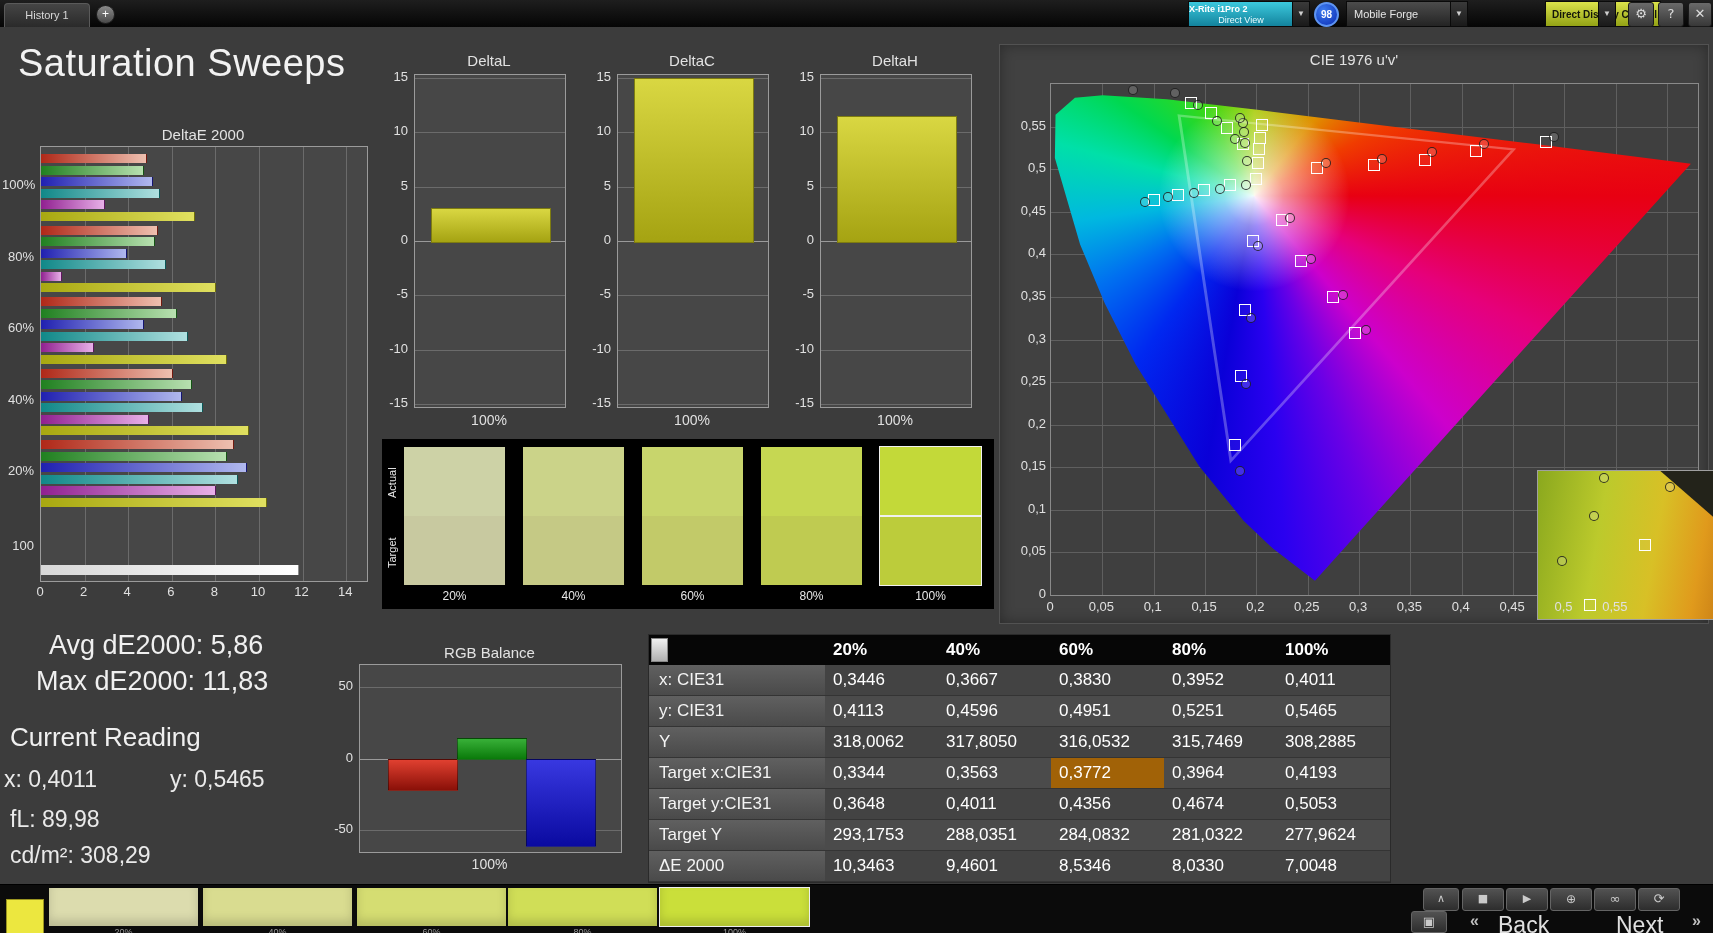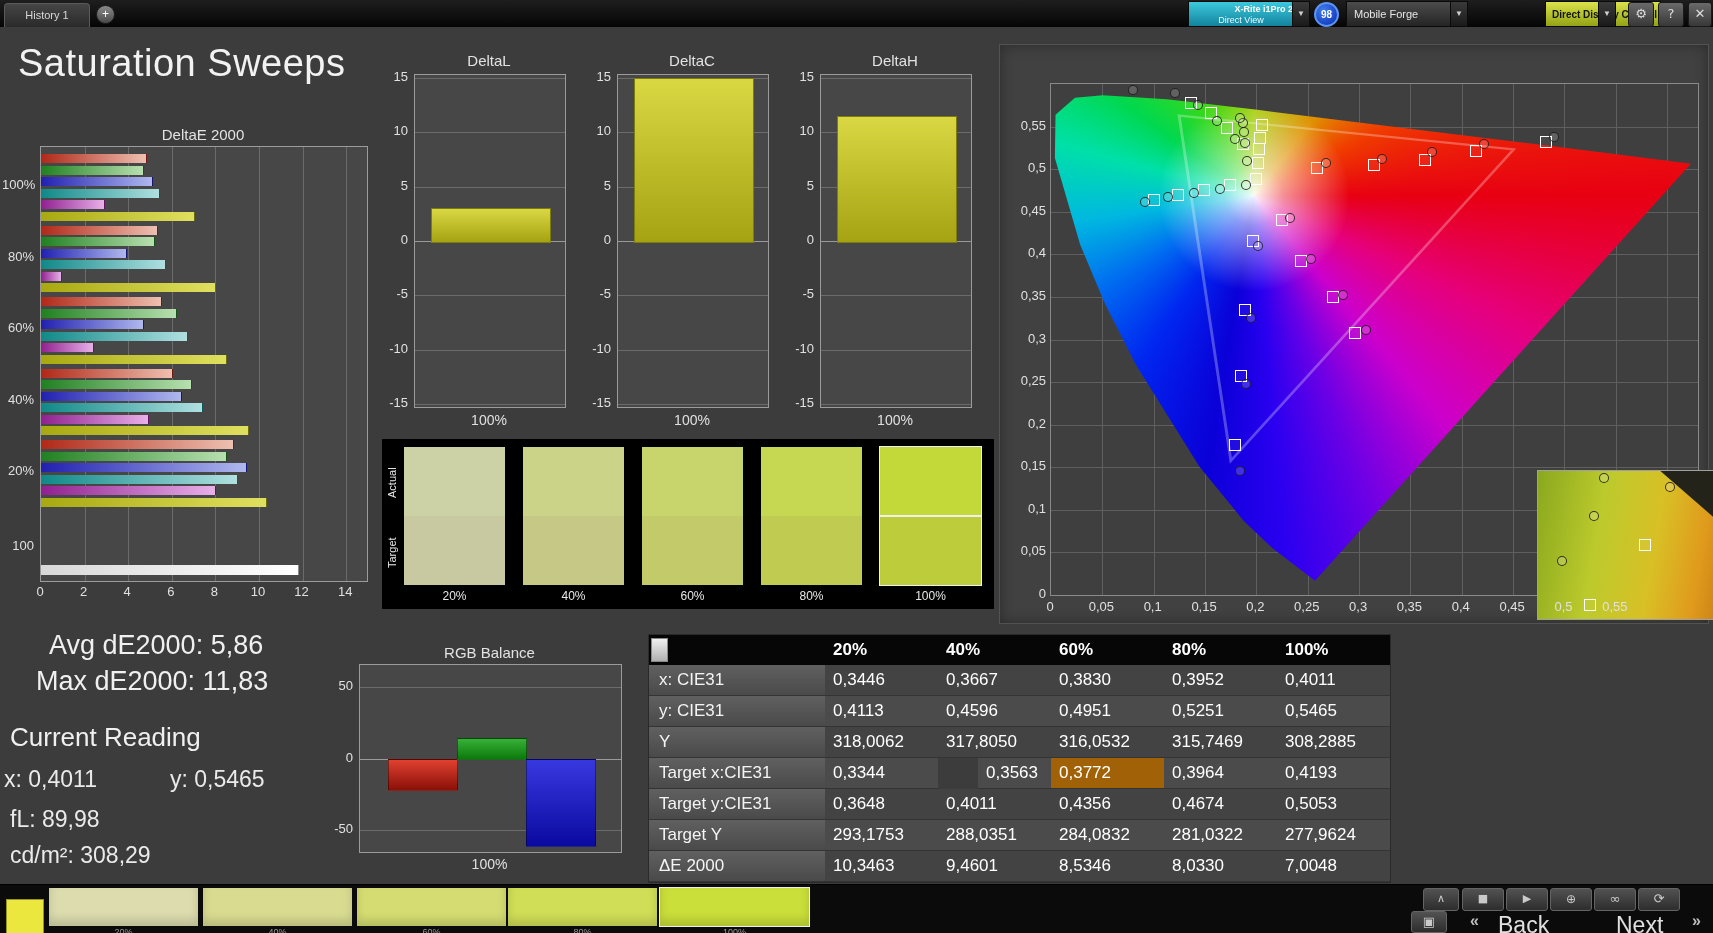--- a/index.html
+++ b/index.html
@@ -6,21 +6,21 @@
   body{width:1713px;height:933px;position:relative;overflow:hidden;background:#3c3c3c;
        font-family:"Liberation Sans",sans-serif;color:#e8e8e8;}
   
   #topbar{position:absolute;left:0;top:0;width:1713px;height:27px;background:linear-gradient(180deg,#1e1e1e,#050505);z-index:30;}
   #history-tab{position:absolute;left:4px;top:3px;width:84px;height:23px;background:linear-gradient(180deg,#454545,#2a2a2a);
      border:1px solid #5a5a5a;border-bottom:none;border-radius:4px 4px 0 0;color:#d8d8d8;font-size:11px;line-height:22px;text-align:center;}
   #add-tab{position:absolute;left:96px;top:5px;width:17px;height:17px;border-radius:50%;background:linear-gradient(180deg,#8a8a8a,#4a4a4a);
      color:#fff;font-size:12px;line-height:16px;text-align:center;border:1px solid #222;}
   .tb-box{position:absolute;top:1px;height:24px;border:1px solid #0a0a0a;display:flex;align-items:center;}
   #meter-box{left:1188px;width:104px;background:linear-gradient(180deg,#3cc9dd,#13839d);flex-direction:column;justify-content:center;}
-  #meter-box .l1{font-size:9px;font-weight:bold;color:#fff;line-height:11px;width:100%;text-align:right;}
+  #meter-box .l1{font-size:9px;font-weight:bold;color:#fff;line-height:11px;width:100%;text-align:left;}
   #meter-box .l2{font-size:9px;color:#eafcff;line-height:10px;width:100%;text-align:center;}
   .dd{position:absolute;top:1px;width:16px;height:24px;background:linear-gradient(180deg,#3a3a3a,#1a1a1a);border:1px solid #0a0a0a;
       color:#cfcfcf;font-size:8px;text-align:center;line-height:24px;}
   #badge-98{position:absolute;left:1314px;top:2px;width:21px;height:21px;border-radius:50%;
       background:radial-gradient(circle at 35% 30%,#3d7cf0,#0a2cb4);border:2px solid #5e95f2;color:#fff;
       font-size:10px;font-weight:bold;text-align:center;line-height:21px;}
   #source-box{left:1346px;width:104px;background:linear-gradient(180deg,#4c4c4c,#242424);}
   #source-box span{font-size:11px;color:#e6e6e6;padding-left:7px;}
   #ddc-box{left:1545px;width:114px;background:linear-gradient(180deg,#dbe34b,#93a215);}
   #ddc-box span{font-size:10px;color:#14160a;font-weight:bold;padding-left:6px;}
@@ -304,20 +304,21 @@
         </div>
         <div class="swcol selected">
           <div class="swhalf" style="background: rgb(195, 217, 57);"></div>
           <div class="swhalf" style="background: rgb(188, 204, 59);"></div>
           <div class="swlabel">100%</div>
         </div>
       </div>
   </div>
 
   <div id="cie-panel">
+    <div id="cie-title">CIE 1976 u'v'</div>
     <div id="cie-ylabels">
         <div class="ctiky" style="top: 34.5833px;">0,55</div>
         <div class="ctiky" style="top: 77.1667px;">0,5</div>
         <div class="ctiky" style="top: 119.75px;">0,45</div>
         <div class="ctiky" style="top: 162.333px;">0,4</div>
         <div class="ctiky" style="top: 204.917px;">0,35</div>
         <div class="ctiky" style="top: 247.5px;">0,3</div>
         <div class="ctiky" style="top: 290.083px;">0,25</div>
         <div class="ctiky" style="top: 332.667px;">0,2</div>
         <div class="ctiky" style="top: 375.25px;">0,15</div>
@@ -486,21 +487,21 @@
       <div class="tcell rowalt" style="background: rgb(75, 75, 75);">0,5251</div>
       <div class="tcell rowalt" style="background: rgb(75, 75, 75);">0,5465</div>
       <div class="tlabel">Y</div>
       <div class="tcell">318,0062</div>
       <div class="tcell">317,8050</div>
       <div class="tcell">316,0532</div>
       <div class="tcell">315,7469</div>
       <div class="tcell">308,2885</div>
       <div class="tlabel rowalt">Target x:CIE31</div>
       <div class="tcell rowalt" style="background: rgb(75, 75, 75);">0,3344</div>
-      <div class="tcell rowalt" style="background: rgb(75, 75, 75); margin-left: 40px;">0,3563</div>
+      <div class="tcell rowalt" style="background: rgb(75, 75, 75);">0,3563</div>
       <div class="tcell rowalt" style="background: #a16207;">0,3772</div>
       <div class="tcell rowalt" style="background: rgb(75, 75, 75);">0,3964</div>
       <div class="tcell rowalt" style="background: rgb(75, 75, 75);">0,4193</div>
       <div class="tlabel">Target y:CIE31</div>
       <div class="tcell">0,3648</div>
       <div class="tcell">0,4011</div>
       <div class="tcell">0,4356</div>
       <div class="tcell">0,4674</div>
       <div class="tcell">0,5053</div>
       <div class="tlabel rowalt">Target Y</div>

